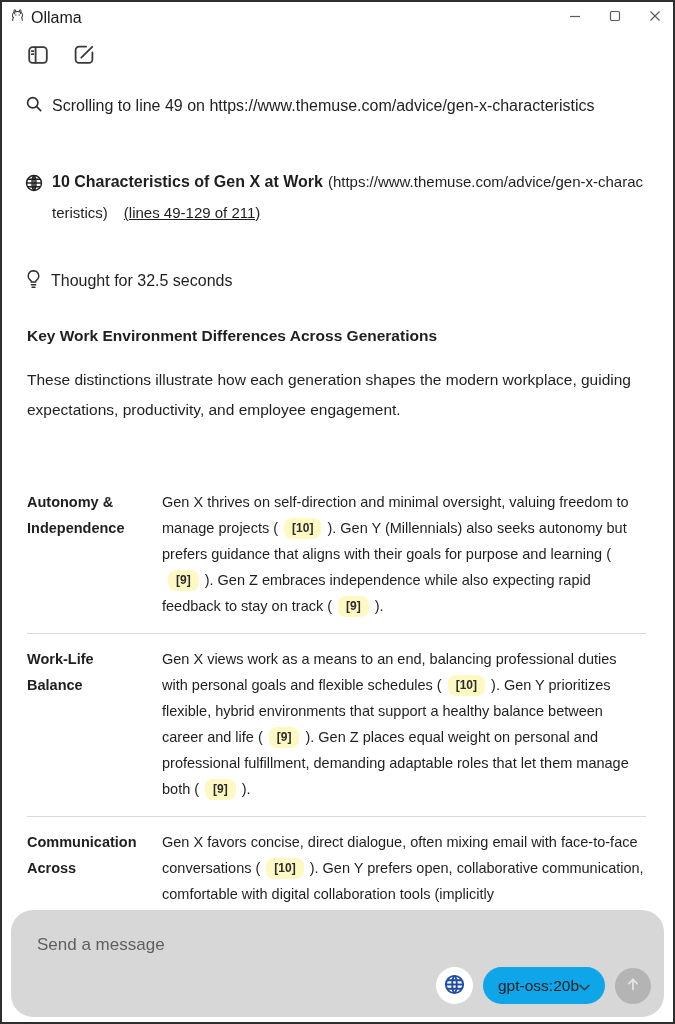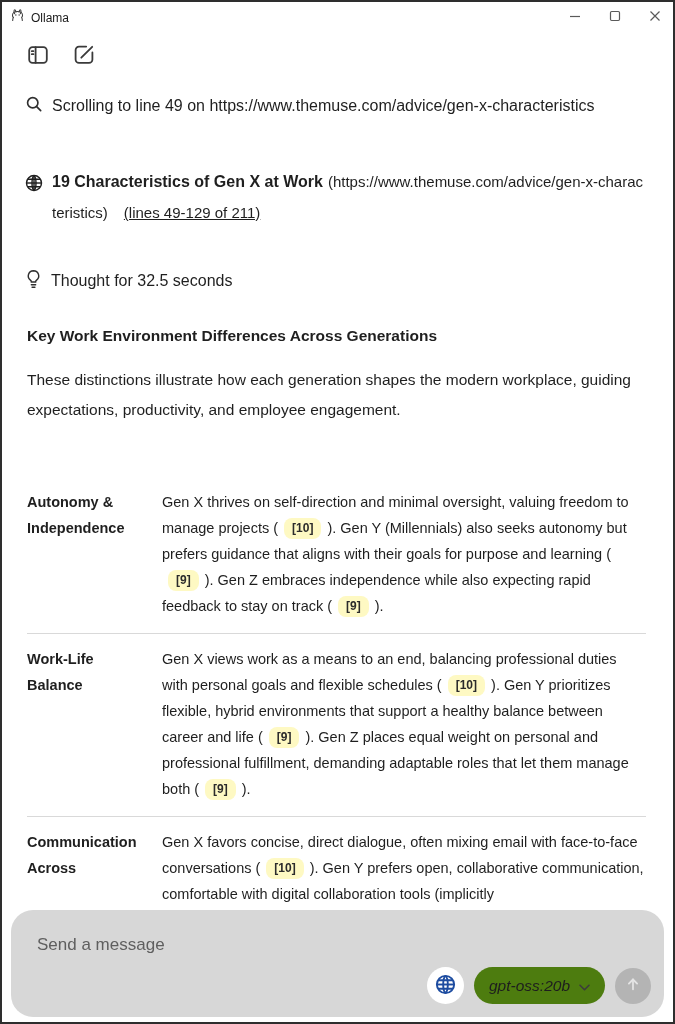--- a/index.html
+++ b/index.html
@@ -5,21 +5,21 @@
   * { margin:0; padding:0; box-sizing:border-box; }
   html,body { background:#888; }
   .window {
     width:675px; height:1024px; position:relative; overflow:hidden;
     background:#ffffff; border:2px solid #2e2e2e;
     font-family:"Liberation Sans","DejaVu Sans",sans-serif; color:#1f1f1f;
     margin:0 auto;
   }
   
   .titlebar { height:26px; display:flex; align-items:center; padding:5px 12px 0 8px; }
-  .titlebar .title { font-size:12px; margin-left:6px; color:#1a1a1a; }
+  .titlebar .title { font-size:16px; margin-left:6px; color:#1a1a1a; }
   .win-controls { margin-left:auto; display:flex; align-items:center; gap:28px; }
   .win-btn { background:none; border:none; padding:0; cursor:default; display:flex; align-items:center; }
   
   .toolbar { display:flex; gap:22px; padding:15px 0 0 24px; }
   .tool-btn { background:none; border:none; padding:0; width:24px; height:24px; }
   
   .content { position:relative; }
   .tool-row { display:flex; align-items:flex-start; margin:0 26px 0 22px; gap:8px; font-size:16px; }
   .search-row { margin-top:27px; align-items:center; white-space:nowrap; }
   .web-row { margin-top:48px; line-height:31px; }
@@ -44,21 +44,21 @@
     white-space:nowrap;
   }
   
   .composer {
     position:absolute; left:9px; right:9px; bottom:5px; height:107px;
     background:#d7d7d7; border-radius:22px;
   }
   .placeholder { position:absolute; top:25px; left:26px; font-size:17px; color:#5f5f5f; }
   .composer-controls { position:absolute; right:13px; bottom:13px; display:flex; align-items:center; gap:10px; }
   .globe-btn { width:37px; height:37px; border-radius:50%; background:#fff; border:none; display:flex; align-items:center; justify-content:center; }
-  .model-pill { height:37px; border-radius:19px; background:#4d7c0f; border:none; padding:0 15px; font-size:15.5px; color:#1e1e1e; display:flex; align-items:center; gap:9px; font-family:inherit;font-style:italic; }
+  .model-pill { height:37px; border-radius:19px; background:#0ea5e9; border:none; padding:0 15px; font-size:15.5px; color:#1e1e1e; display:flex; align-items:center; font-family:inherit; }
   .send-btn { width:36px; height:36px; border-radius:50%; background:#b4b4b4; border:none; display:flex; align-items:center; justify-content:center; }
 </style>
 </head>
 <body>
 
 <div class="window">
 
   <div class="titlebar">
     <span>
       <svg width="15" height="15" viewBox="0 0 20 20">
@@ -134,21 +134,21 @@
     <div class="tool-row web-row">
       <span class="row-icon">
         <svg width="20" height="20" viewBox="0 0 24 24" fill="none" stroke="#1f1f1f" stroke-width="1.7">
           <circle cx="12" cy="12" r="9"></circle>
           <path d="M3 12h18"></path>
           <path d="M4.3 7.5h15.4M4.3 16.5h15.4"></path>
           <path d="M12 3c3.2 2.6 3.2 15.4 0 18M12 3c-3.2 2.6-3.2 15.4 0 18"></path>
           <path d="M12 3v18"></path>
         </svg>
       </span>
-      <span class="web-text"><span class="wr-title">19 Characteristics of Gen X at Work</span><span class="wr-url">(https://www.themuse.com/advice/gen-x-characteristics)</span><span class="wr-lines">(lines 49-129 of 211)</span></span>
+      <span class="web-text"><span class="wr-title">10 Characteristics of Gen X at Work</span><span class="wr-url">(https://www.themuse.com/advice/gen-x-characteristics)</span><span class="wr-lines">(lines 49-129 of 211)</span></span>
     </div>
 
     <div class="tool-row thought-row">
       <span class="row-icon">
         <svg width="19" height="22" viewBox="0 0 24 26" fill="none" stroke="#2f2f2f" stroke-width="1.8" stroke-linecap="round">
           <path d="M12 2.5a6.6 6.6 0 0 0-3.9 11.9c.8.6 1.2 1.5 1.2 2.4h5.4c0-.9.4-1.8 1.2-2.4A6.6 6.6 0 0 0 12 2.5z"></path>
           <line x1="9.3" y1="20.3" x2="14.7" y2="20.3"></line>
           <line x1="10.2" y1="23.4" x2="13.8" y2="23.4"></line>
         </svg>
       </span>

